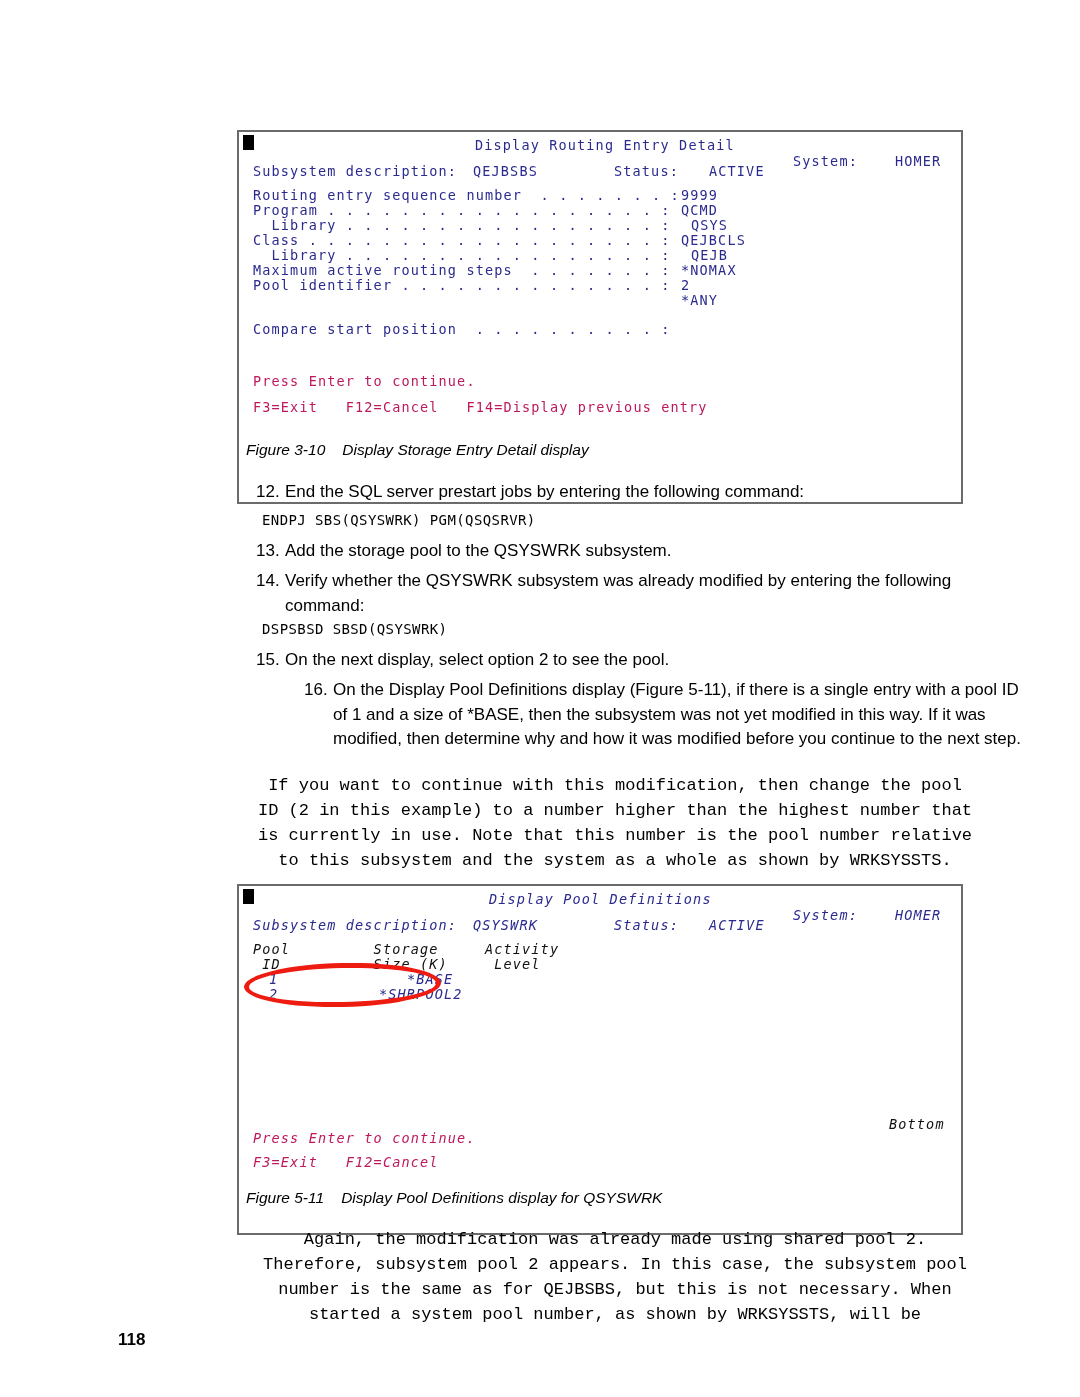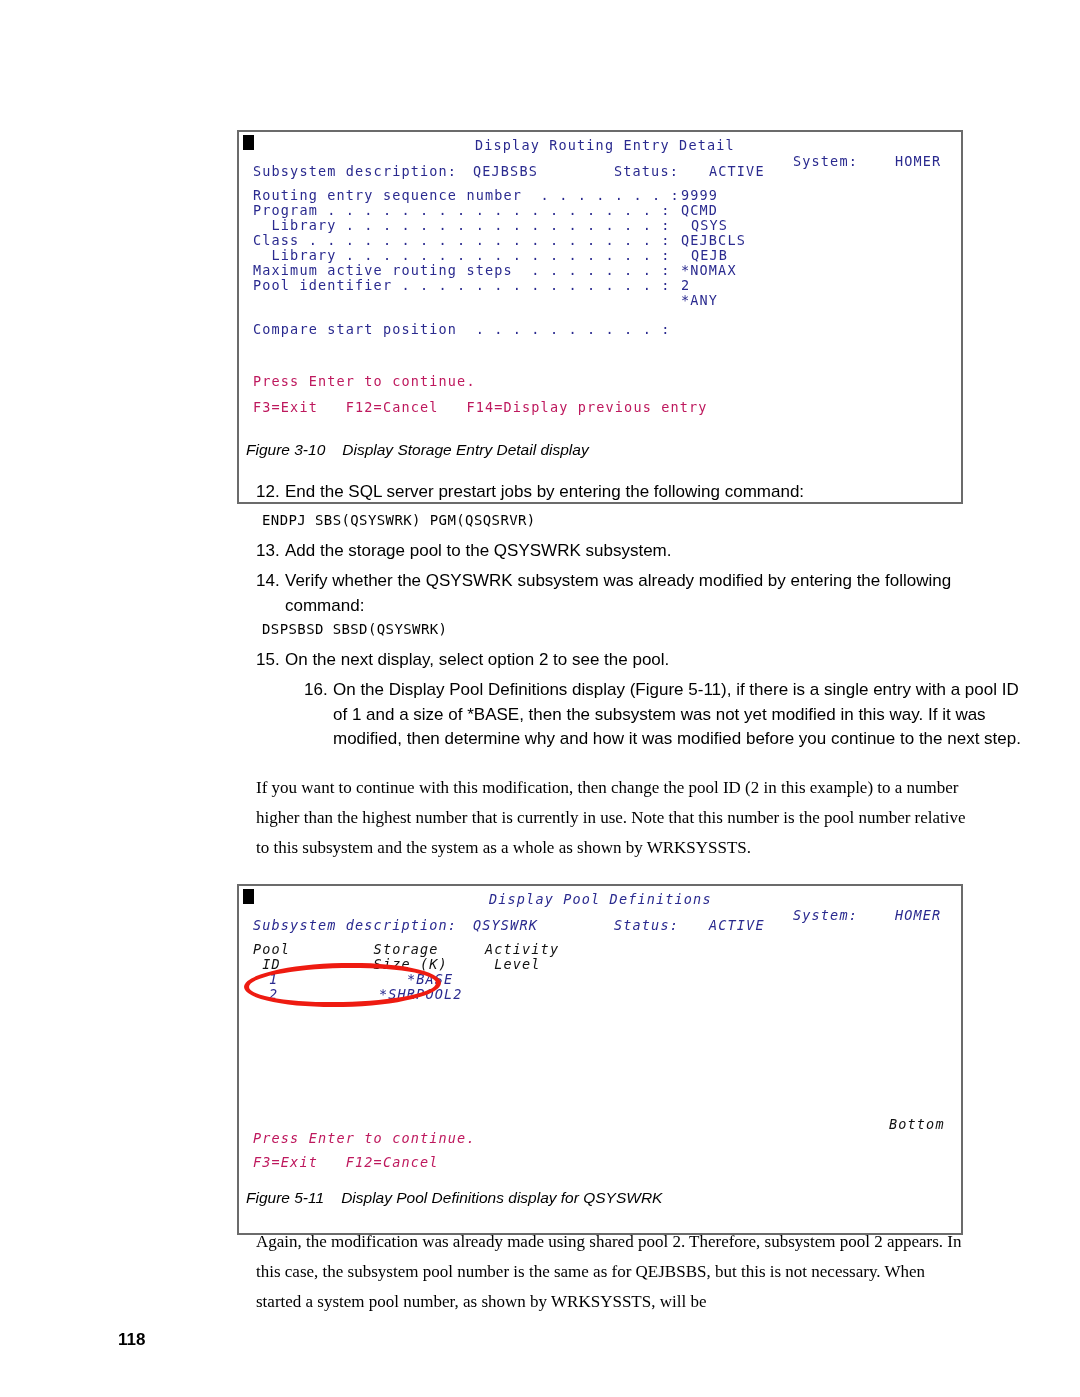--- a/index.html
+++ b/index.html
@@ -69,24 +69,25 @@
     font-style: italic;
     font-size: 15.5px;
     color: #000000;
     white-space: pre;
   }
   .fig-caption .fig-num { font-style: italic; }
 
   
   .body-block {
     position: absolute;
-    font-family: Liberation Serif, serif;
+    font-family: Liberation Mono, monospace;
     font-size: 17px;
-    line-height: 30px;
-    color: #000000;
+    line-height: 25px;
+    color: #000000;
+    text-align: center;
   }
   .numbered {
     position: absolute;
     display: flex;
     font-family: "Liberation Sans", sans-serif;
     font-size: 17px;
     line-height: 24.5px;
     color: #000000;
   }
   .numbered .num {

